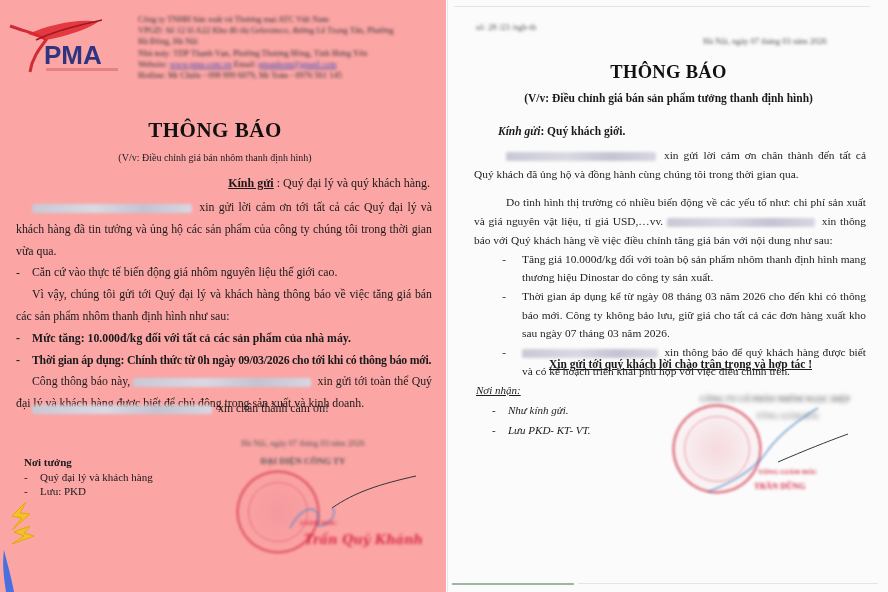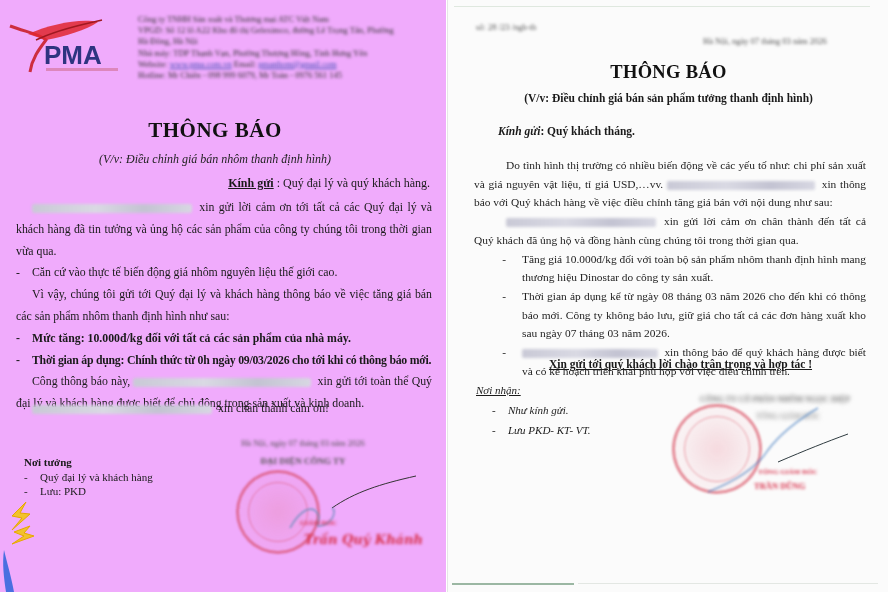--- a/index.html
+++ b/index.html
@@ -1,33 +1,33 @@
 <!DOCTYPE html>
 <html><head>
 <meta charset="utf-8">
 <style>
   * { box-sizing: border-box; margin: 0; padding: 0; }
   html, body { width: 888px; height: 592px; overflow: hidden; background: #ffffff; }
   body { position: relative; font-family: "Liberation Serif", "DejaVu Serif", serif; color: #1a1a1a; }
 
   .doc { position: absolute; top: 0; height: 592px; background: #fdfdfd; overflow: hidden; }
-  #doc-left { left: 0; width: 446px; background: #f0abfc; }
+  #doc-left { left: 0; width: 446px; background: #fca5a5; }
   #doc-right { left: 447px; width: 441px; background: #fbfbfb; border-left: 1px solid #e6e6e6; }
 
   .blur { filter: blur(1.6px); color: #555; }
   .blur-strong { filter: blur(2.2px); color: #777; }
 
   
   .logo { position: absolute; left: 6px; top: 14px; width: 118px; height: 62px; }
   .logo svg { width: 118px; height: 62px; }
   .company-block { position: absolute; left: 138px; top: 14px; width: 300px; font-size: 8.5px; line-height: 11.2px; color: #333; }
   .company-block .link { color: #3a4bb3; text-decoration: underline; }
 
   .title-left { position: absolute; left: 0; width: 430px; top: 118px; text-align: center; font-weight: bold; font-size: 21px; letter-spacing: 0.5px; color: #111; }
-  .subtitle-left { position: absolute; left: 0; width: 430px; top: 152px; text-align: center; font-style: italic; font-size: 12px; color: #222; }
+  .subtitle-left { position: absolute; left: 0; width: 430px; top: 152px; text-align: center; font-size: 10px; color: #222; }
   .greeting-left { position: absolute; left: 0; width: 430px; top: 176px; text-align: right; font-size: 12px; }
   .greeting-left .lbl { font-weight: bold; text-decoration: underline; }
 
   .body-left { position: absolute; left: 16px; top: 197px; width: 416px; font-size: 11.8px; line-height: 21.8px; text-align: justify; }
   .indent { text-indent: 16px; }
   .dash-row { display: flex; }
   .dash-row .dash { width: 16px; flex: 0 0 16px; }
   .bold { font-weight: bold; }
   .redacted { display: inline-block; height: 9px; border-radius: 2px; background: linear-gradient(90deg, #c9c9d6, #d9d9e3 40%, #c3c3d2 70%, #d7d7e2); filter: blur(1.4px); vertical-align: middle; margin-right: 3px; }
 
@@ -166,29 +166,29 @@
 </div>
 
 <div class="doc" id="doc-right">
   <div class="top-rule"></div>
   <div class="docno blur">số: 28 /23 /ngh-tb</div>
   <div class="place-date-right blur">Hà Nội, ngày 07 tháng 03 năm 2026</div>
 
   <div class="title-right">THÔNG BÁO</div>
   <div class="subtitle-right">(V/v: Điều chỉnh giá bán sản phẩm tưởng thanh định hình)</div>
   <div class="greeting-right">
-    <span class="lbl">Kính gửi</span><span>: Quý khách tháng.</span>
+    <span class="lbl">Kính gửi</span><span>: Quý khách giới.</span>
   </div>
 
   <div class="body-right">
+    <div class="indent2">
+      <span class="redacted" style="width:150px"></span><span> xin gửi lời cảm ơn chân thành đến tất cả Quý khách đã ủng hộ và đồng hành cùng chúng tôi trong thời gian qua.</span>
+    </div>
     <div class="indent2 para-gap">
       <span>Do tình hình thị trường có nhiều biến động về các yếu tố như: chi phí sản xuất và giá nguyên vật liệu, tỉ giá USD,…vv. </span><span class="redacted" style="width:148px"></span><span> xin thông báo với Quý khách hàng về việc điều chỉnh tăng giá bán với nội dung như sau:</span>
-    </div>
-    <div class="indent2">
-      <span class="redacted" style="width:150px"></span><span> xin gửi lời cảm ơn chân thành đến tất cả Quý khách đã ủng hộ và đồng hành cùng chúng tôi trong thời gian qua.</span>
     </div>
     <div class="bullets-right">
       <div class="b">
           <span class="dash">-</span>
           <span>Tăng giá 10.000đ/kg đối với toàn bộ sản phẩm nhôm thanh định hình mang thương hiệu Dinostar do công ty sản xuất.</span>
         </div>
       <div class="b">
           <span class="dash">-</span>
           <span>Thời gian áp dụng kể từ ngày 08 tháng 03 năm 2026 cho đến khi có thông báo mới. Công ty không bảo lưu, giữ giá cho tất cả các đơn hàng xuất kho sau ngày 07 tháng 03 năm 2026.</span>
         </div>

